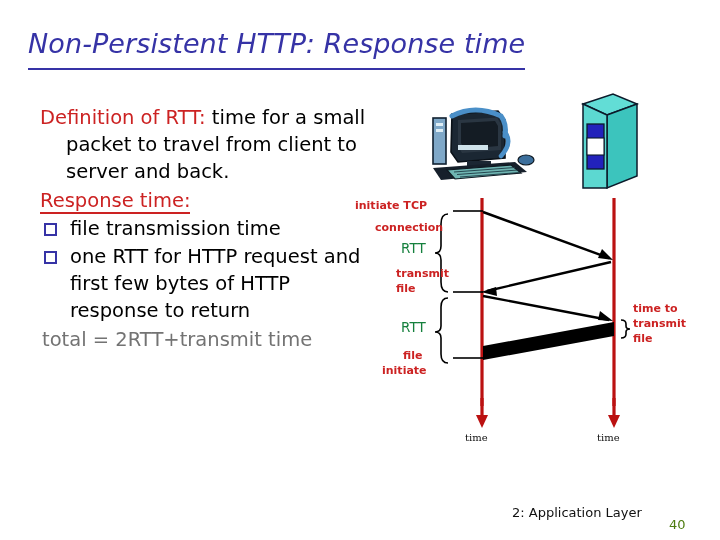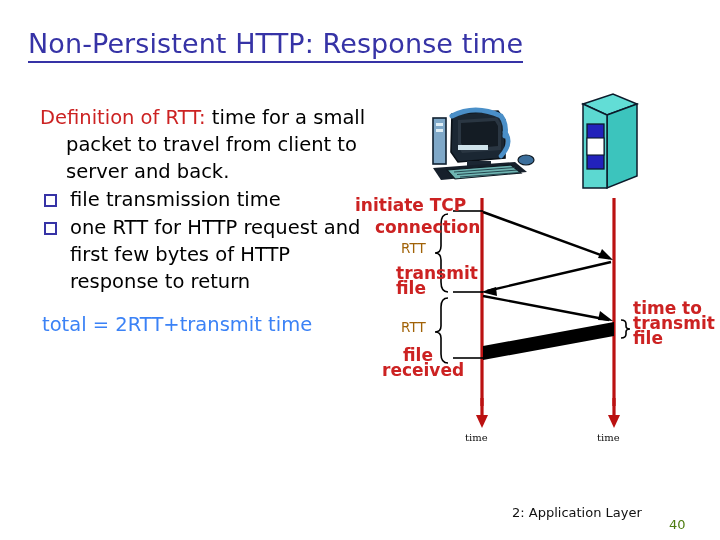--- a/index.html
+++ b/index.html
@@ -24,21 +24,22 @@
     font-family: "DejaVu Sans", sans-serif;
     font-size: 27px;
     font-weight: 500;
     letter-spacing: 0.1px;
     color: #3633a6;
     white-space: nowrap;
   }
   #slide-title .t-under {
     display: inline-block;
     border-bottom: 2.5px solid #3633a6;
-    padding-bottom: 2px;
+    padding-bottom: 9px;
+    font-style: italic;
   }
 
   
   #body-col {
     position: absolute;
     left: 40px;
     top: 100px;
     width: 330px;
     font-size: 19.5px;
     line-height: 27px;
@@ -71,47 +72,47 @@
     left: 4px;
     top: 8px;
     width: 9px;
     height: 9px;
     border: 2.2px solid #3633a6;
     background: #ffffff;
     box-sizing: content-box;
   }
   .total-line {
     display: block;
-    color: #3b82f6;
-    margin-top: 16px;
+    color: #737373;
+    margin-top: 2px;
     padding-left: 2px;
   }
 
   
   #diagram {
     position: absolute;
     left: 355px;
     top: 88px;
     width: 365px;
     height: 360px;
   }
   #diagram svg { display: block; }
 
   .dlabel {
     position: absolute;
     color: #cc2222;
     font-family: "DejaVu Sans", sans-serif;
-    font-size: 17px;
+    font-size: 11px;
     font-weight: bold;
     line-height: 15px;
     white-space: nowrap;
   }
   .dlabel-black {
     position: absolute;
-    color: #a16207;
+    color: #15803d;
     font-family: "DejaVu Sans", sans-serif;
     font-size: 13.5px;
     line-height: 15px;
     white-space: nowrap;
   }
   .tlabel {
     position: absolute;
     color: #111111;
     font-family: "DejaVu Serif", serif;
     font-size: 10px;
@@ -150,20 +151,23 @@
 <div id="slide-title"><span class="t-under">Non-Persistent HTTP: Response time</span></div>
 
 <div id="body-col">
 
   <div class="para">
     <span class="hang">
       <span class="red">Definition of RTT:</span><span> time for a small packet to travel from client to server and back.</span>
     </span>
   </div>
 
+  <div style="margin-top:2px;">
+    <span class="red-u">Response time:</span>
+  </div>
 
 
   <div class="bullet-row">
     <span class="bullet-sq"></span>
     <span>file transmission time</span>
   </div>
 
   <div class="bullet-row">
     <span class="bullet-sq"></span>
     <span>one RTT for HTTP request and first few bytes of HTTP response to return</span>
@@ -264,21 +268,21 @@
   <div class="dlabel" style="left:0px;  top:132px;margin-left:20px;">connection</div>
 
   <div class="dlabel-black" style="left:46px; top:153px;">RTT</div>
 
   <div class="dlabel" style="left:41px; top:178px;">transmit</div>
   <div class="dlabel" style="left:41px; top:193px;">file</div>
 
   <div class="dlabel-black" style="left:46px; top:232px;">RTT</div>
 
   <div class="dlabel" style="left:48px; top:260px;">file</div>
-  <div class="dlabel" style="left:27px; top:275px;">received</div>
+  <div class="dlabel" style="left:27px; top:275px;">initiate</div>
 
   <div class="dlabel" style="left:278px; top:213px;">time to</div>
   <div class="dlabel" style="left:278px; top:228px;">transmit</div>
   <div class="dlabel" style="left:278px; top:243px;">file</div>
 
   <div class="tlabel" style="left:110px; top:344px;">time</div>
   <div class="tlabel" style="left:242px; top:344px;">time</div>
 </div>
 
 <div id="footer">

